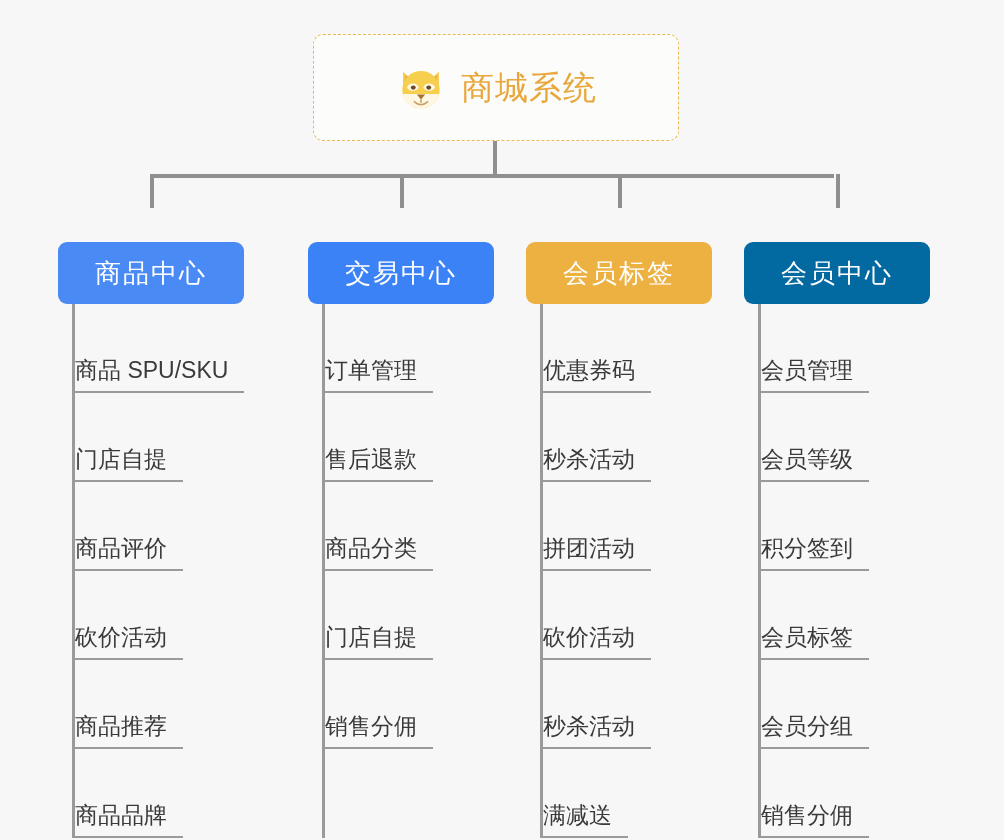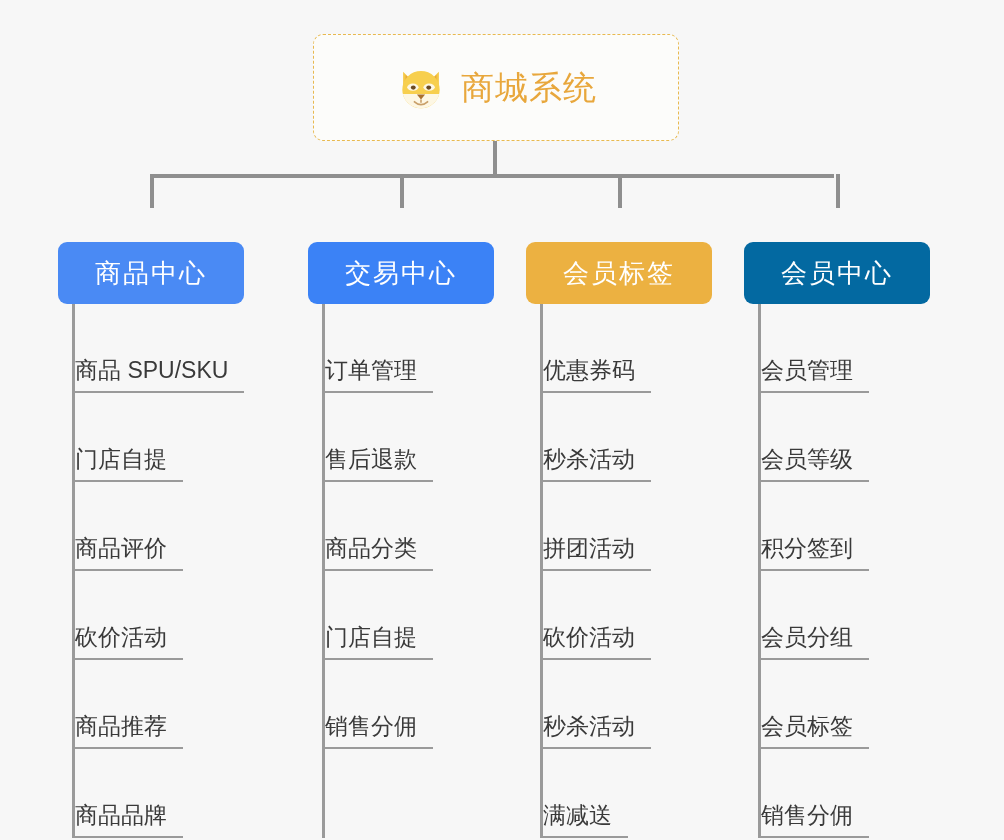--- a/index.html
+++ b/index.html
@@ -184,24 +184,24 @@
       <div class="leaf">
           <span class="leaf-label">会员管理</span>
         </div>
       <div class="leaf">
           <span class="leaf-label">会员等级</span>
         </div>
       <div class="leaf">
           <span class="leaf-label">积分签到</span>
         </div>
       <div class="leaf">
+          <span class="leaf-label">会员标签</span>
+        </div>
+      <div class="leaf">
           <span class="leaf-label">会员分组</span>
         </div>
       <div class="leaf">
-          <span class="leaf-label">会员标签</span>
-        </div>
-      <div class="leaf">
           <span class="leaf-label">销售分佣</span>
         </div>
     </div>
   </div>
 
 </div>
 
 </body></html>

